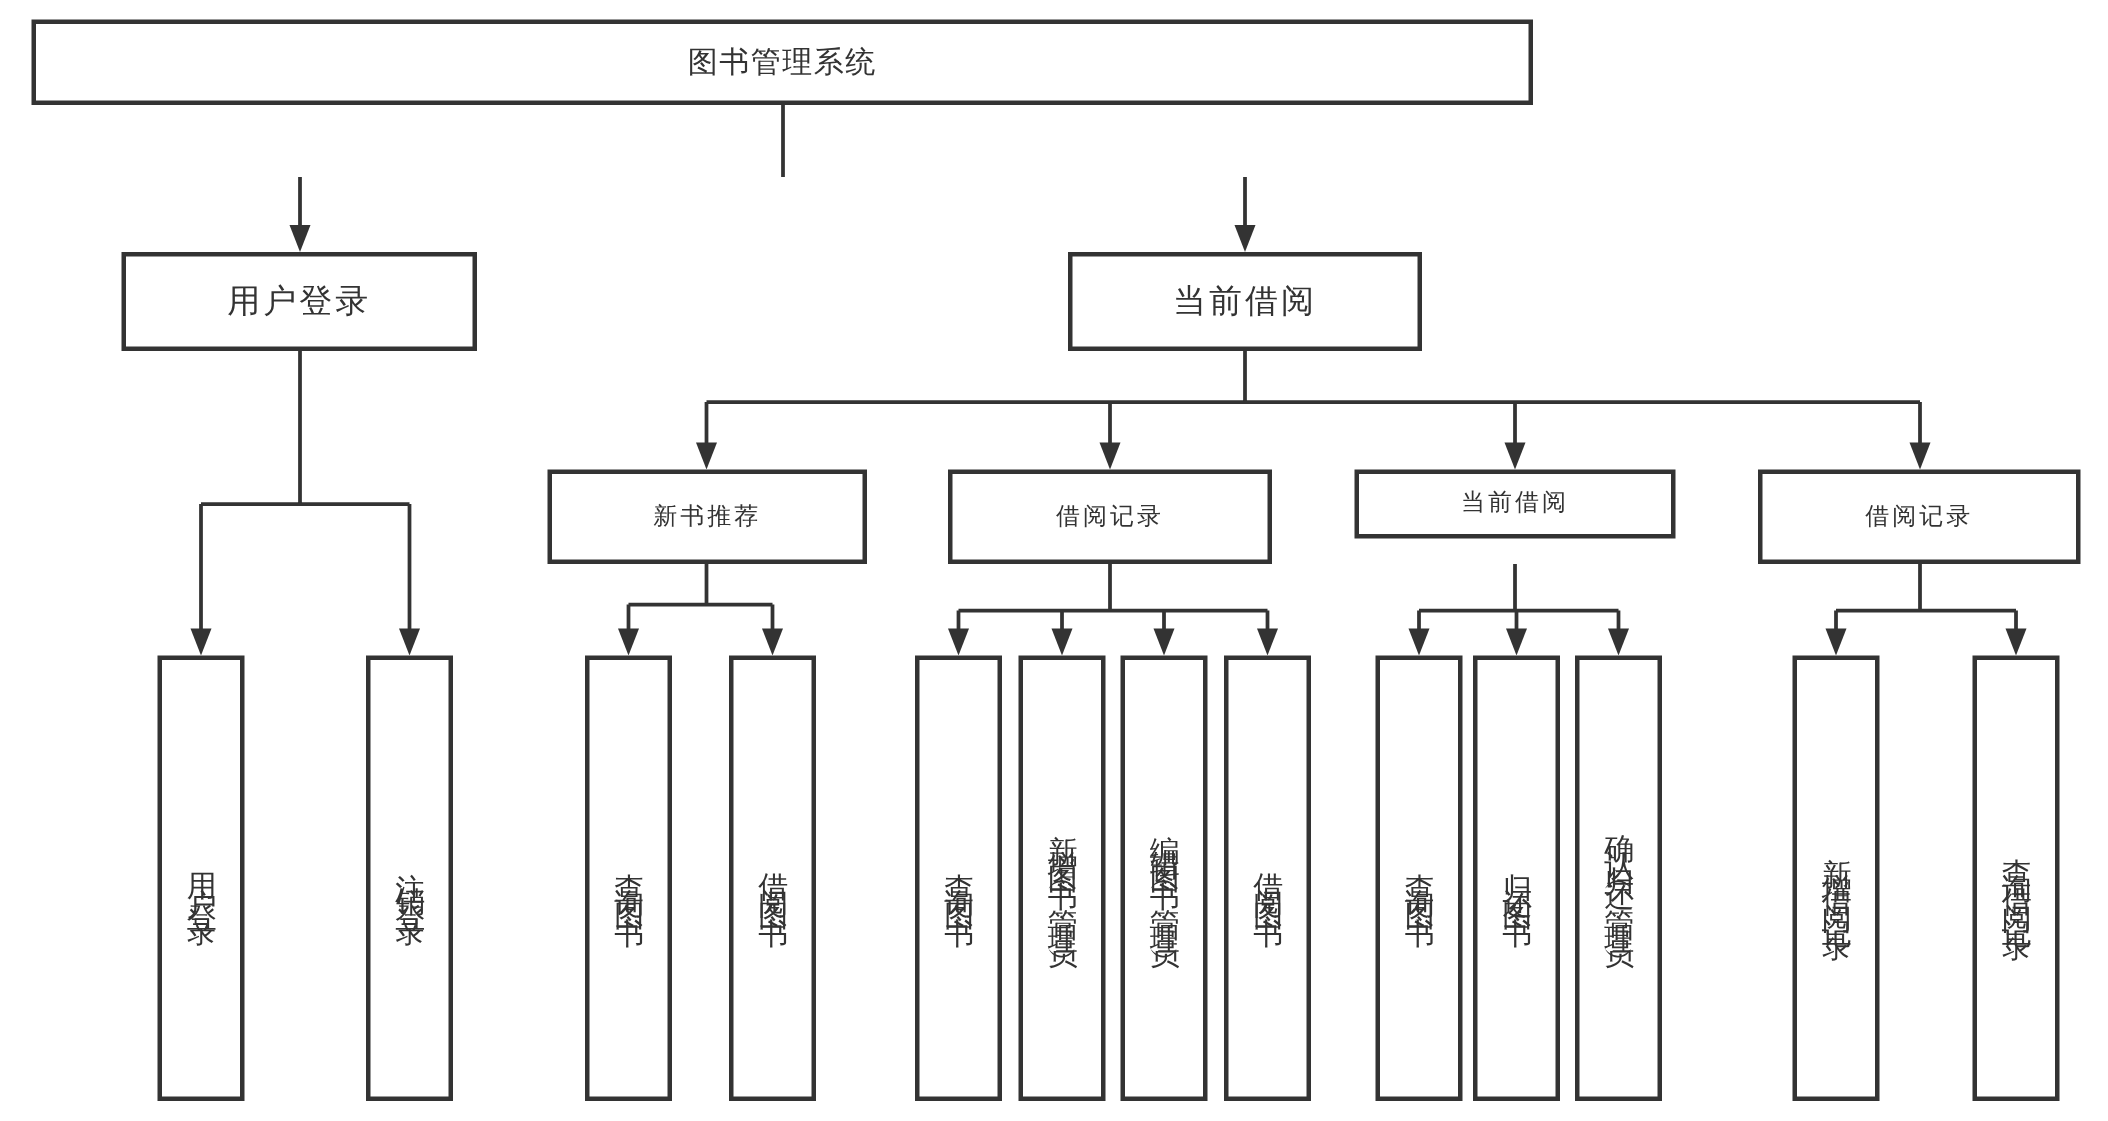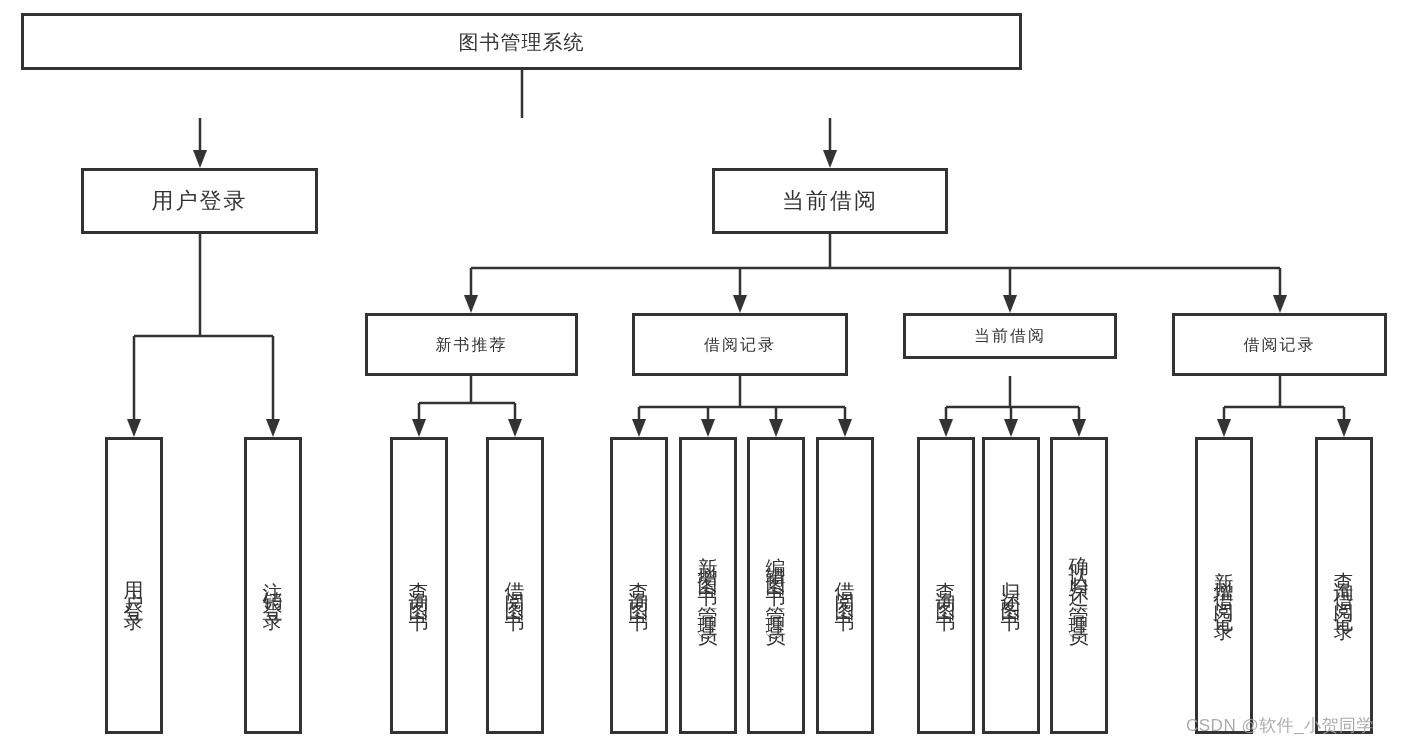--- a/index.html
+++ b/index.html
@@ -185,15 +185,14 @@
     <span class="vtext">确认归还（管理员）</span>
   </div>
 
   <div class="node leaf leafbox pos-e1">
     <span class="vtext">新增借阅记录</span>
   </div>
   <div class="node leaf leafbox pos-e2">
     <span class="vtext">查询借阅记录</span>
   </div>
 
-  <div class="watermark">CSDN @软件_小贺同学</div>
 
 </div>
 
 </body></html>

